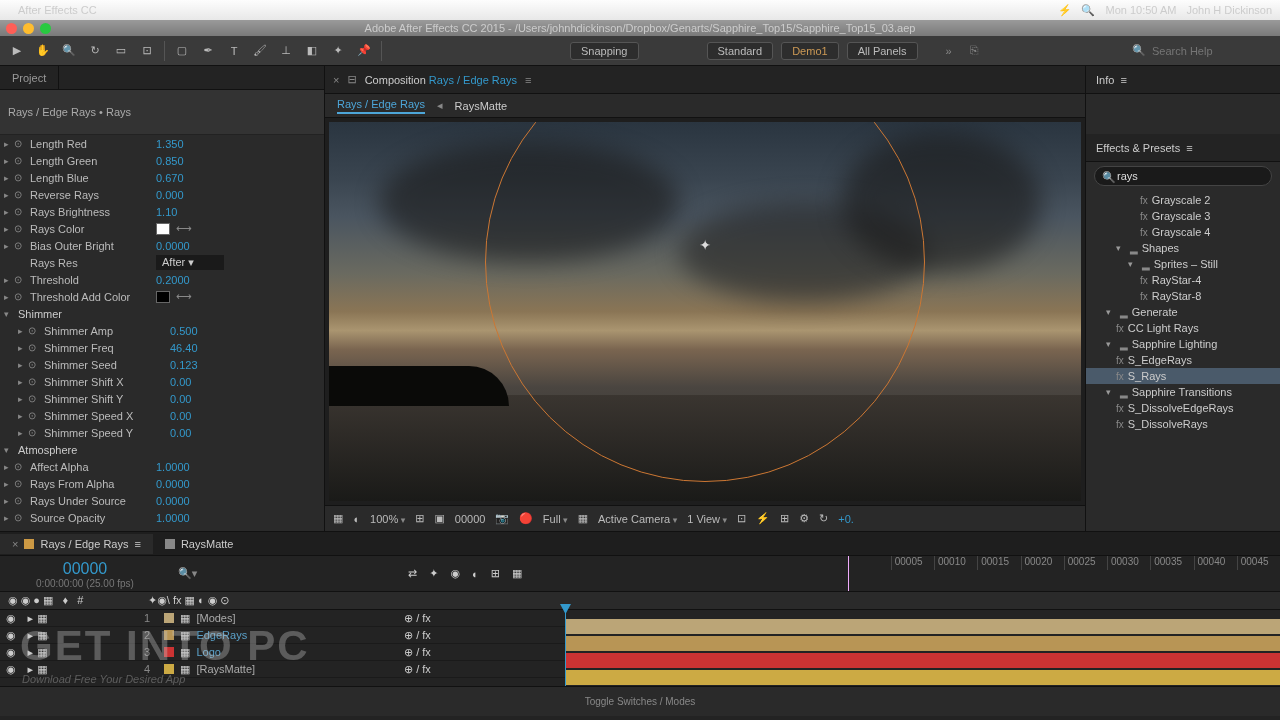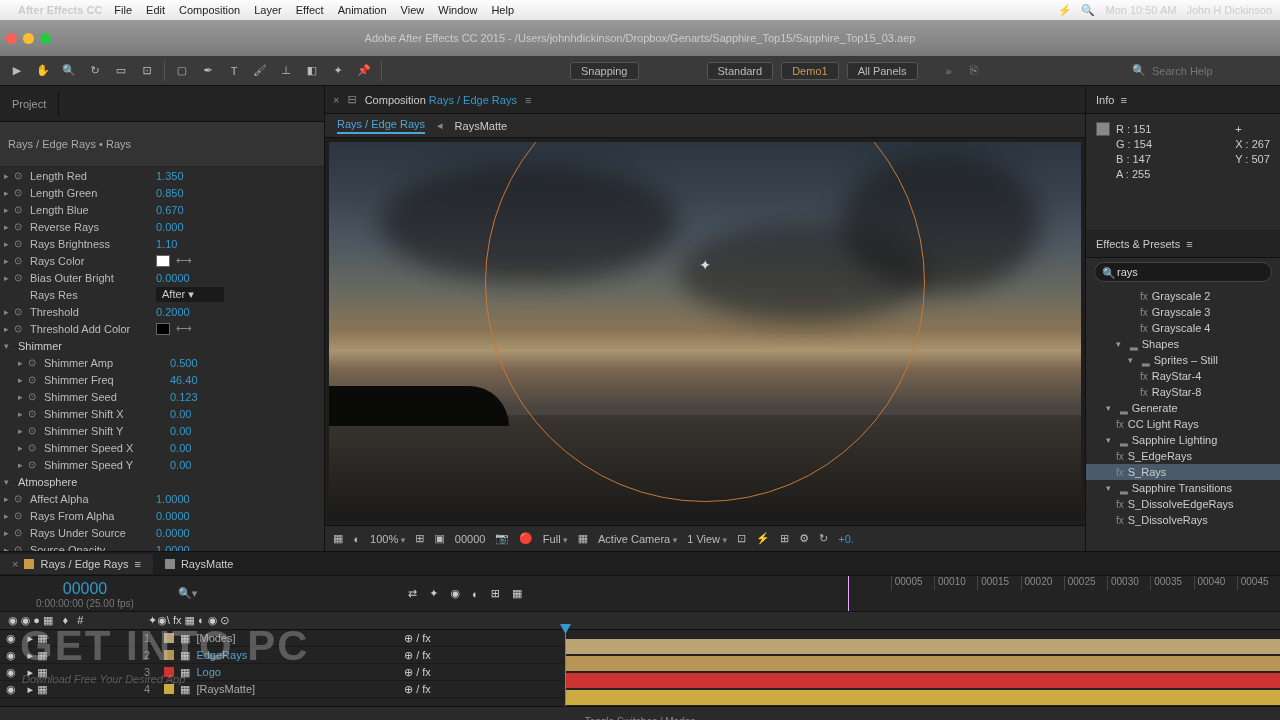--- a/index.html
+++ b/index.html
@@ -1,35 +1,35 @@
 <!DOCTYPE html>
 <html><head>
 <meta charset="utf-8">
 <style>
 *{margin:0;padding:0;box-sizing:border-box;font-family:'Lucida Grande',Arial,sans-serif;font-size:11px;color:#ccc;user-select:none}
 body{background:#232323;width:1280px;height:720px;overflow:hidden;position:relative}
 .menubar{height:20px;background:linear-gradient(#fdfdfd,#e8e8e8);display:flex;align-items:center;padding:0 8px;color:#000;font-size:12px}
 .menubar .apple{margin-right:10px}
-.menubar .app-name{font-weight:bold;margin-right:12px}
+.menubar .app-name{font-weight:normal;margin-right:26px}
 .menubar .menu-item{margin-right:14px;color:#222}
 .menubar .right{margin-left:auto;display:flex;align-items:center;gap:10px;color:#222}
-.titlebar{height:36px;background:linear-gradient(#9a9a9a,#7a7a7a);display:flex;align-items:center;justify-content:center;color:#222;font-size:11px;position:relative}
+.titlebar{height:16px;background:linear-gradient(#9a9a9a,#7a7a7a);display:flex;align-items:center;justify-content:center;color:#222;font-size:11px;position:relative}
 .traffic{position:absolute;left:6px;display:flex;gap:6px}
 .traffic span{width:11px;height:11px;border-radius:50%;display:block}
 .tl-red{background:#ff5f57}.tl-yel{background:#ffbd2e}.tl-grn{background:#28c940}
 .toolbar{height:30px;background:#3a3a3a;display:flex;align-items:center;padding:0 8px;gap:8px;border-bottom:1px solid #111}
 .toolbar .tool{width:18px;height:18px;display:flex;align-items:center;justify-content:center;color:#bbb}
 .toolbar .sep{width:1px;height:20px;background:#555}
 .toolbar .pill{background:#2d2d2d;border:1px solid #555;padding:2px 10px;border-radius:3px;color:#cc9955}
 .toolbar .pill.norm{color:#bbb}
 .toolbar .search{margin-left:auto;display:flex;align-items:center;gap:6px;color:#888}
 .toolbar .search input{background:transparent;border:none;color:#888;width:120px;outline:none}
 .main{display:flex;height:465px}
 .left-panel{width:325px;background:#2a2a2a;border-right:1px solid #111;display:flex;flex-direction:column}
-.panel-tabs{height:36px;display:flex;align-items:center;background:#232323;border-bottom:1px solid #111}
+.panel-tabs{height:24px;display:flex;align-items:center;background:#232323;border-bottom:1px solid #111}
 .tab{padding:6px 12px;color:#999;border-right:1px solid #111}
 .tab.active{background:#2f2f2f;color:#ccc}
 .tab .x{color:#888;margin-right:4px}
 .fx-header{padding:16px 8px;background:#333;font-size:11px;color:#aaa;border-bottom:1px solid #222}
 .fx-list{flex:1;overflow:hidden}
 .fx-row{display:flex;align-items:center;height:17px;padding:0 4px}
 .fx-row .arrow{width:10px;color:#888;font-size:9px}
 .fx-row .stopwatch{width:12px;color:#888;font-size:10px}
 .fx-row .label{flex:0 0 130px;color:#bbb;font-size:11px;padding-left:4px}
 .fx-row .value{color:#3399cc;font-size:11px}
@@ -107,21 +107,20 @@
 .tl-footer{height:30px;background:#2a2a2a;border-top:1px solid #111;display:flex;align-items:center;justify-content:center;font-size:10px;color:#888}
 .watermark{position:absolute;bottom:50px;left:20px;font-size:42px;font-weight:bold;color:rgba(200,200,200,0.35);letter-spacing:2px;pointer-events:none;z-index:100}
 .watermark-sub{position:absolute;bottom:35px;left:22px;font-size:11px;font-style:italic;color:rgba(200,200,200,0.35);pointer-events:none;z-index:100}
 </style>
 </head>
 <body>
 
 <div class="menubar">
   <span class="apple"></span>
   <span class="app-name">After Effects CC</span>
-  <span id="menu-items"><span class="menu-item">File</span><span class="menu-item">Edit</span><span class="menu-item">Composition</span><span class="menu-item">Layer</span><span class="menu-item">Effect</span><span class="menu-item">Animation</span><span class="menu-item">View</span><span class="menu-item">Window</span><span class="menu-item">Help</span></span>
   <div class="right">
     <span>⚡</span>
     <span>🔍</span>
     <span>Mon 10:50 AM</span>
     <span>John H Dickinson</span>
   </div>
 </div>
 
 <div class="titlebar">
   <div class="traffic">
@@ -352,38 +351,20 @@
       <span class="vb">⚡</span>
       <span class="vb">⊞</span>
       <span class="vb">⚙</span>
       <span class="vb">↻</span>
       <span class="vb" style="color:#3399cc">+0.</span>
     </div>
   </div>
 
   <div class="right-panel">
     <div class="panel-header"><span>Info</span>&nbsp;&nbsp;≡</div>
-    <div class="info-body">
-      <div class="col">
-        <div style="display:flex;gap:6px">
-            <span style="width:14px;height:14px;background:#888;border:1px solid #555;display:inline-block"></span>
-        <div>
-              <div>R : 151</div>
-              <div>G : 154</div>
-              <div>B : 147</div>
-              <div>A : 255</div>
-            </div>
-          </div>
-      </div>
-      <div class="col">
-          <div>+</div>
-          <div>X : 267</div>
-          <div>Y : 507</div>
-        </div>
-    </div>
     <div class="gap"></div>
     <div class="panel-header"><span>Effects &amp; Presets</span>&nbsp;&nbsp;≡</div>
     <div class="search-box">
         <div class="search-wrap"><span class="sicon">🔍</span><input value="rays" style=""></div>
       </div>
     <div class="preset-list" id="preset-list">
         <div class="preset-row ind3">
           <span class="ico">fx</span>
           <span>Grayscale 2</span>
         </div>

